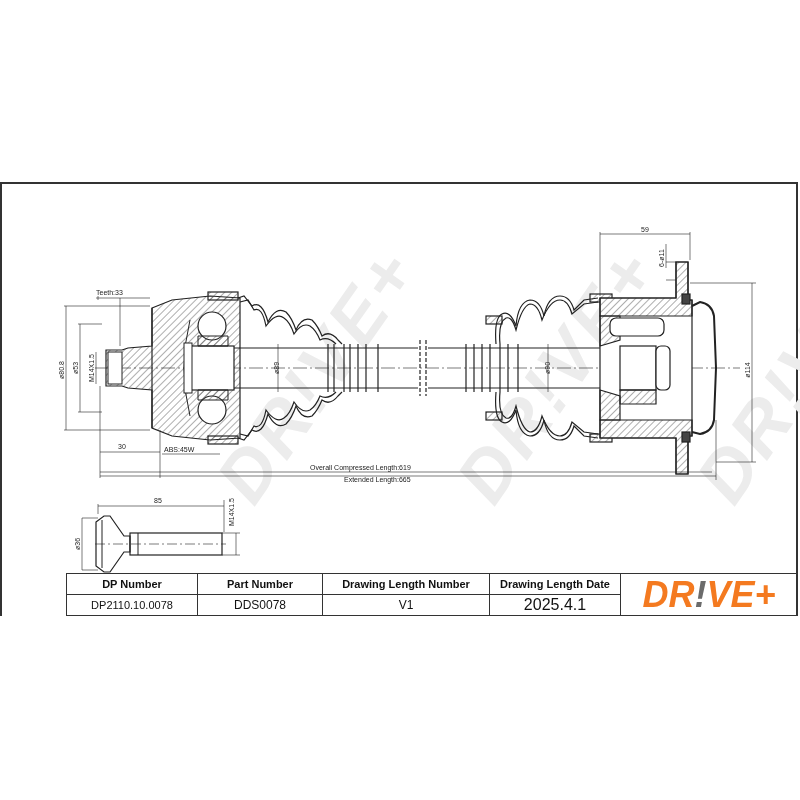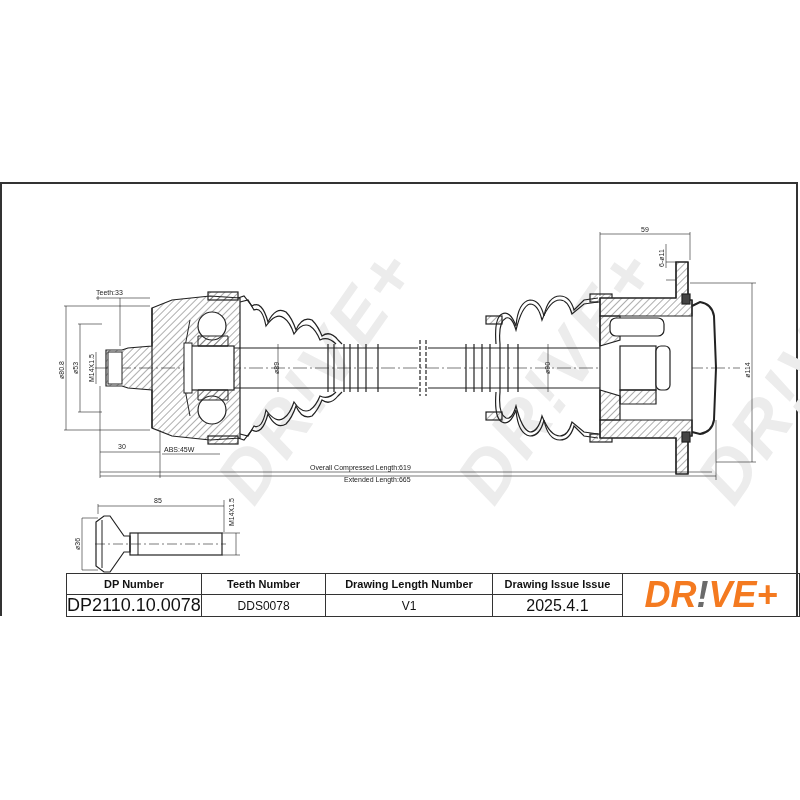--- a/index.html
+++ b/index.html
@@ -170,27 +170,27 @@
   </g>
   <text class="dimtxt" x="154" y="503">85</text>
   <text class="dimtxt" x="80" y="544" transform="rotate(-90 80 544)" text-anchor="middle">ø36</text>
   <text class="dimtxt" x="234" y="512" transform="rotate(-90 234 512)" text-anchor="middle">M14X1.5</text>
 </svg>
 
 <table class="title">
   <tbody>
       <tr>
     <td class="h" style="width:130px">DP Number</td>
-    <td class="h" style="width:124px">Teeth Number</td>
+    <td class="h" style="width:124px">Part Number</td>
     <td class="h" style="width:166px">Drawing Length Number</td>
-    <td class="h" style="width:130px">Drawing Issue Issue</td>
+    <td class="h" style="width:130px">Drawing Length Date</td>
     <td class="logo-cell" rowspan="2">
       <span class="logo"><span>DR</span><span class="bang">!</span><span>VE+</span></span>
     </td>
   </tr>
   <tr>
-    <td style="font-size:18px">DP2110.10.0078</td>
+    <td style="font-size:11px">DP2110.10.0078</td>
     <td style="font-size:12px">DDS0078</td>
     <td style="font-size:12px">V1</td>
     <td style="font-size:16px">2025.4.1</td>
   </tr>
 </tbody>
   </table>
 
 </body></html>

